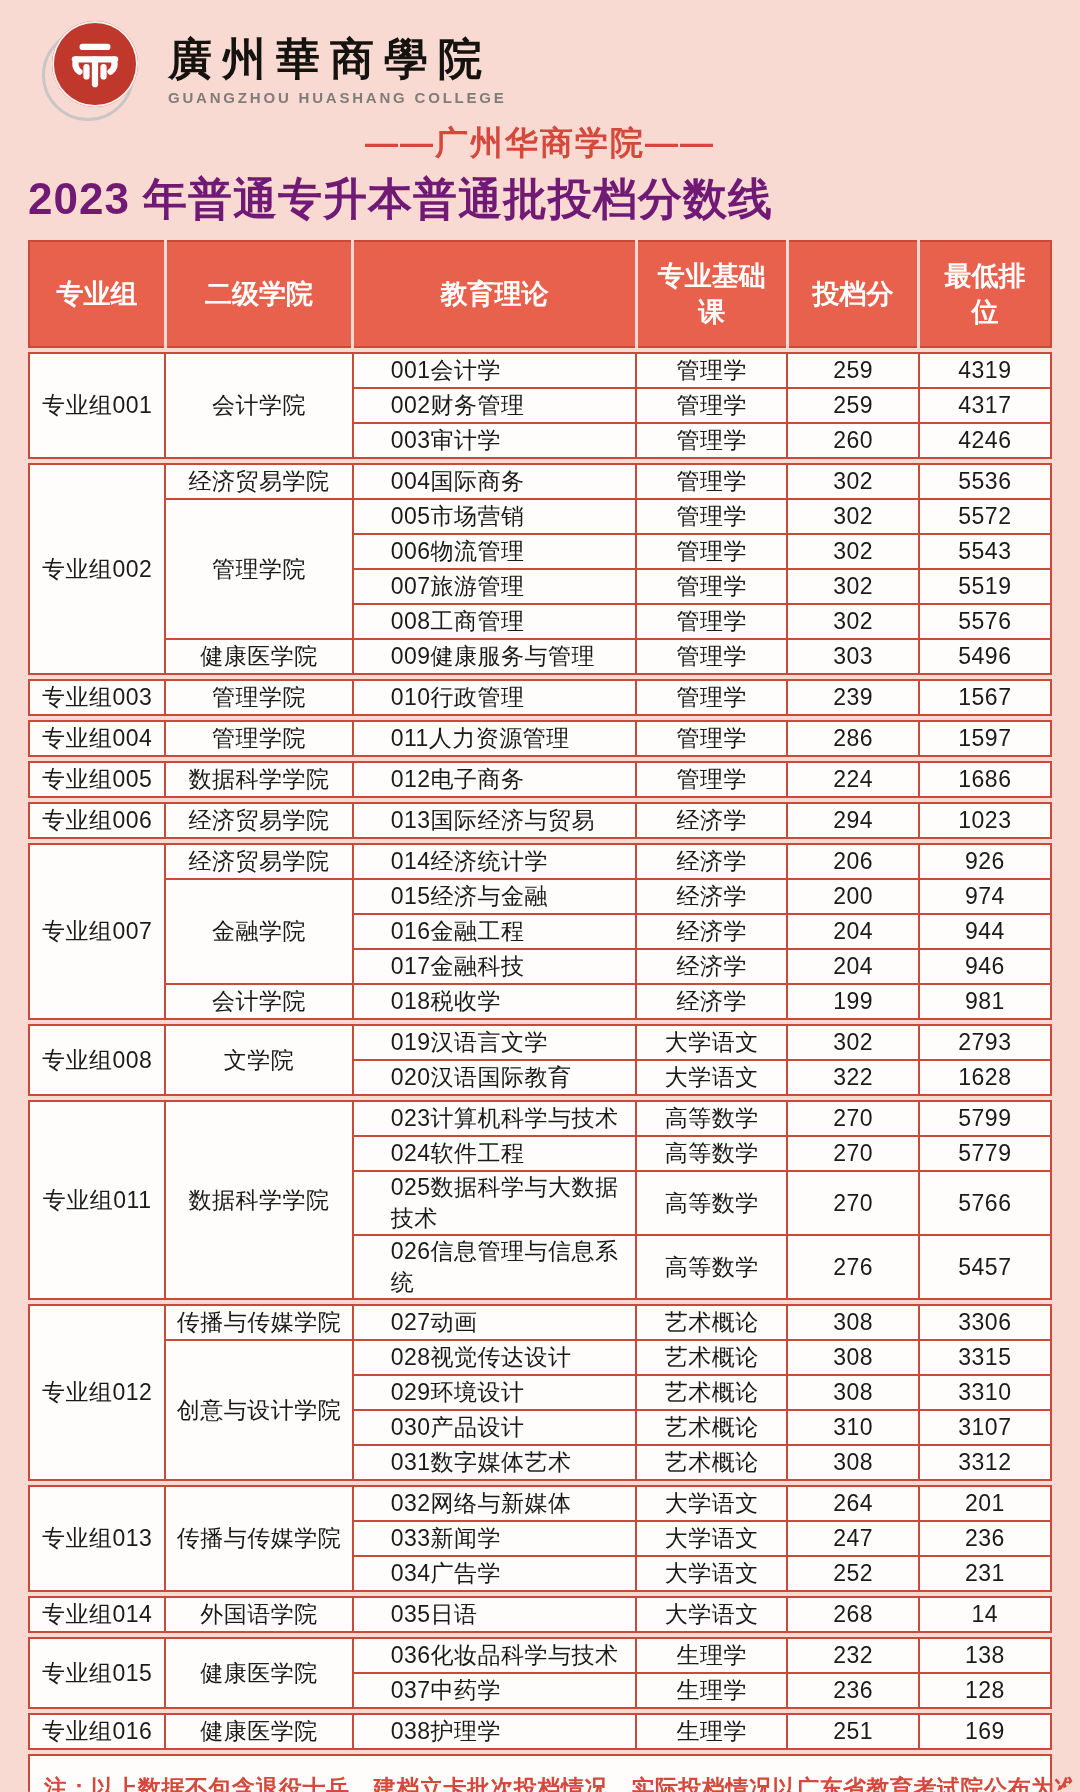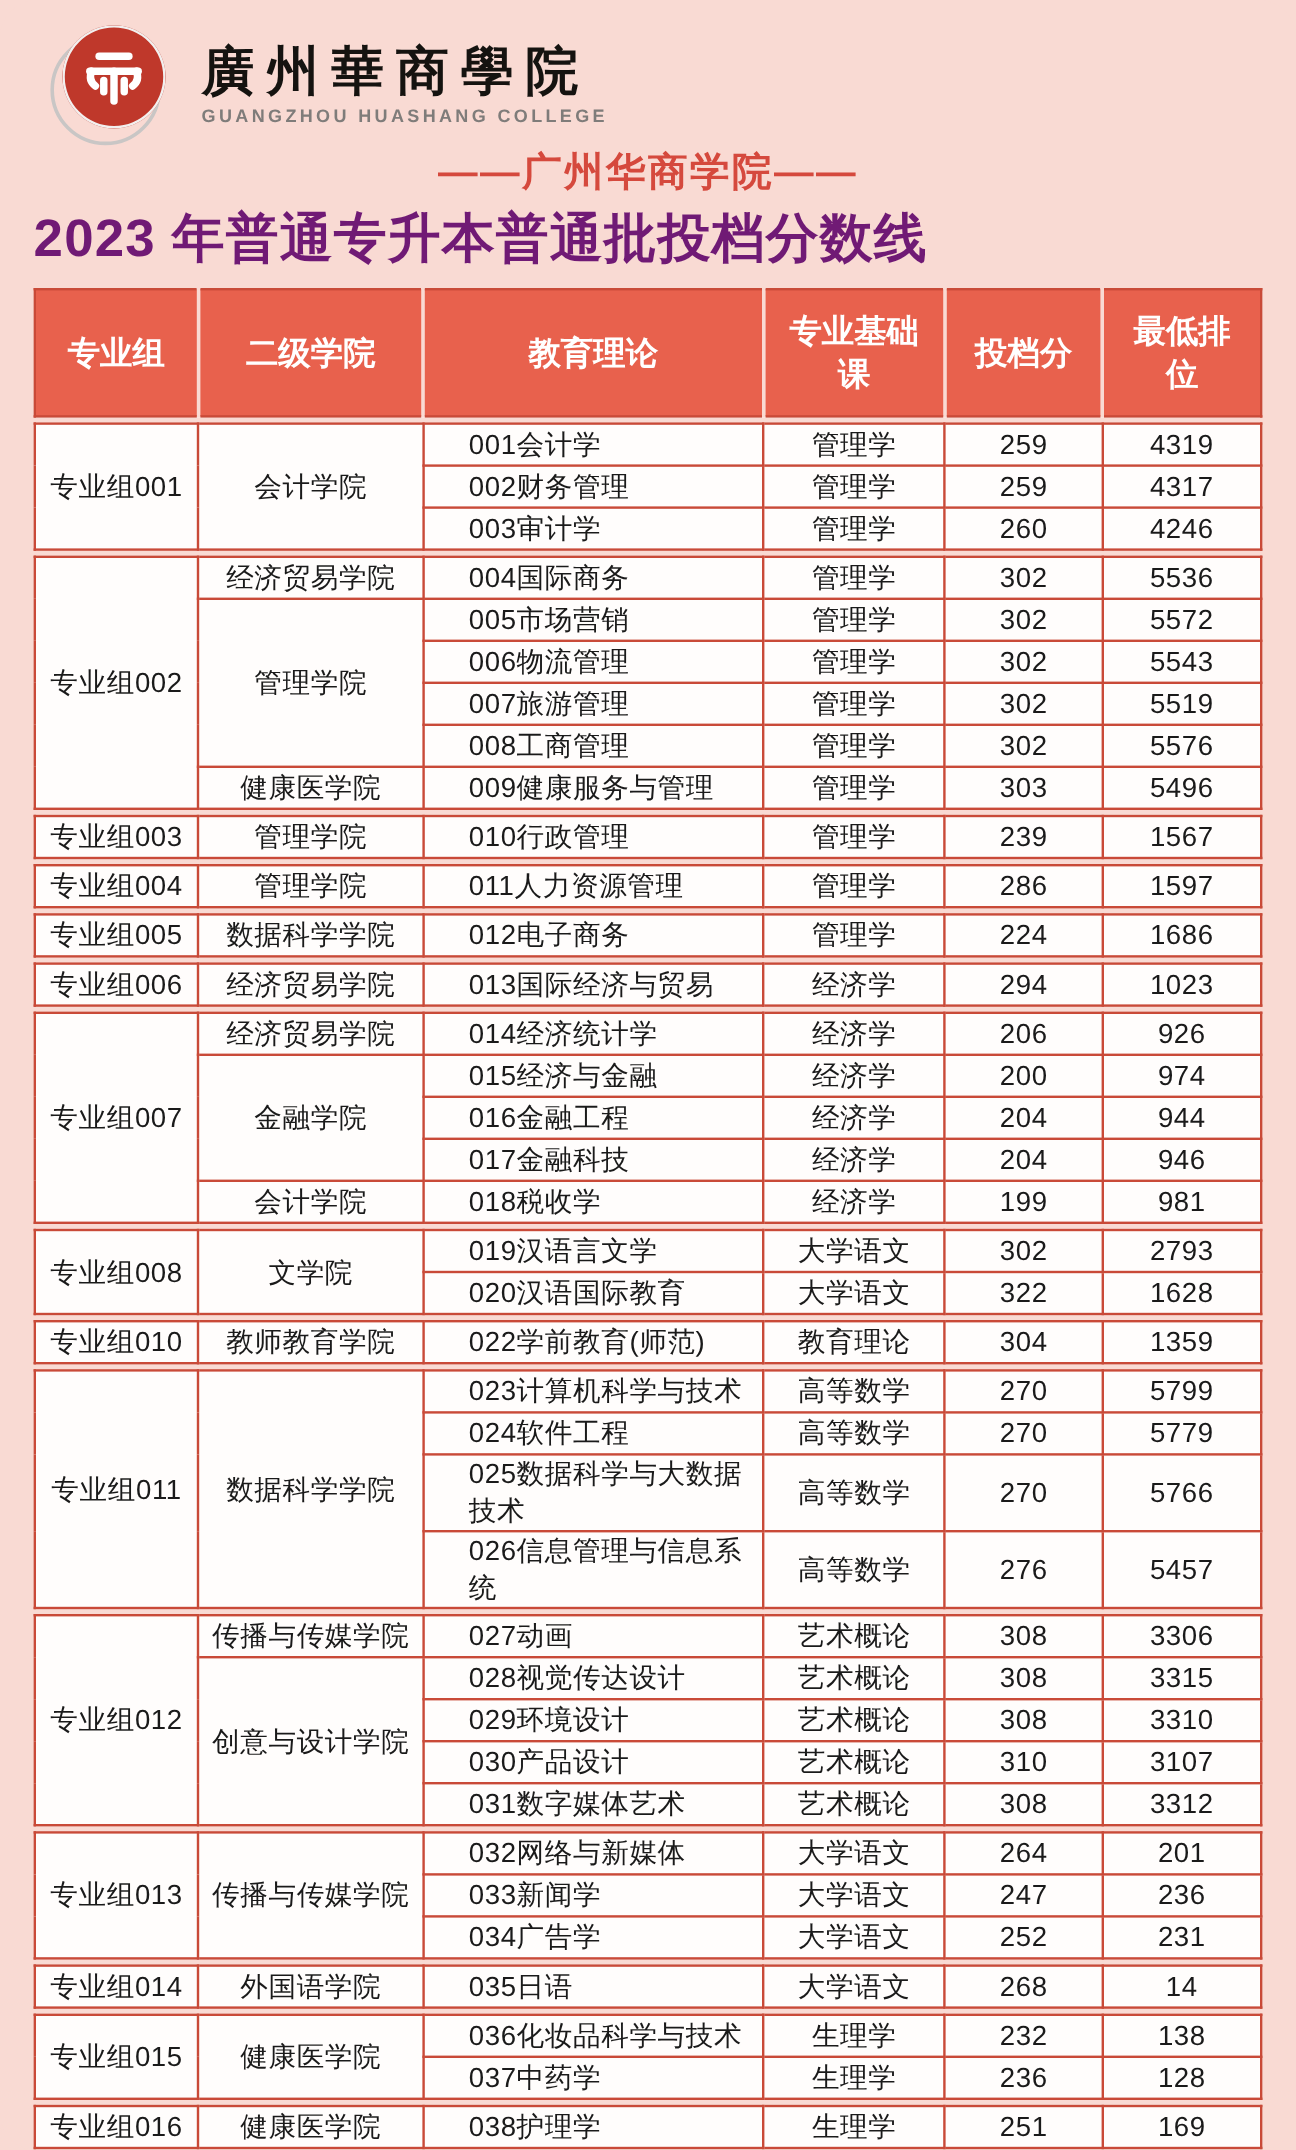--- a/index.html
+++ b/index.html
@@ -360,40 +360,20 @@
         <colgroup>
           <col style="width:136px">
           <col style="width:187px">
           <col style="width:283px">
           <col style="width:151px">
           <col style="width:131px">
           <col style="width:132px">
         </colgroup>
         <tbody>
           <tr>
-            <td class="c-group" rowspan="1">专业组010</td>
-            <td class="c-college" rowspan="1">教师教育学院</td>
-            <td class="c-major">022学前教育(师范)</td>
-            <td class="c-course">教育理论</td>
-            <td class="c-score">304</td>
-            <td class="c-rank">1359</td>
-          </tr>
-        </tbody>
-      </table>
-      <table class="grid body-group">
-        <colgroup>
-          <col style="width:136px">
-          <col style="width:187px">
-          <col style="width:283px">
-          <col style="width:151px">
-          <col style="width:131px">
-          <col style="width:132px">
-        </colgroup>
-        <tbody>
-          <tr>
             <td class="c-group" rowspan="4">专业组011</td>
             <td class="c-college" rowspan="4">数据科学学院</td>
             <td class="c-major">023计算机科学与技术</td>
             <td class="c-course">高等数学</td>
             <td class="c-score">270</td>
             <td class="c-rank">5799</td>
           </tr>
           <tr>
             <td class="c-major">024软件工程</td>
             <td class="c-course">高等数学</td>

